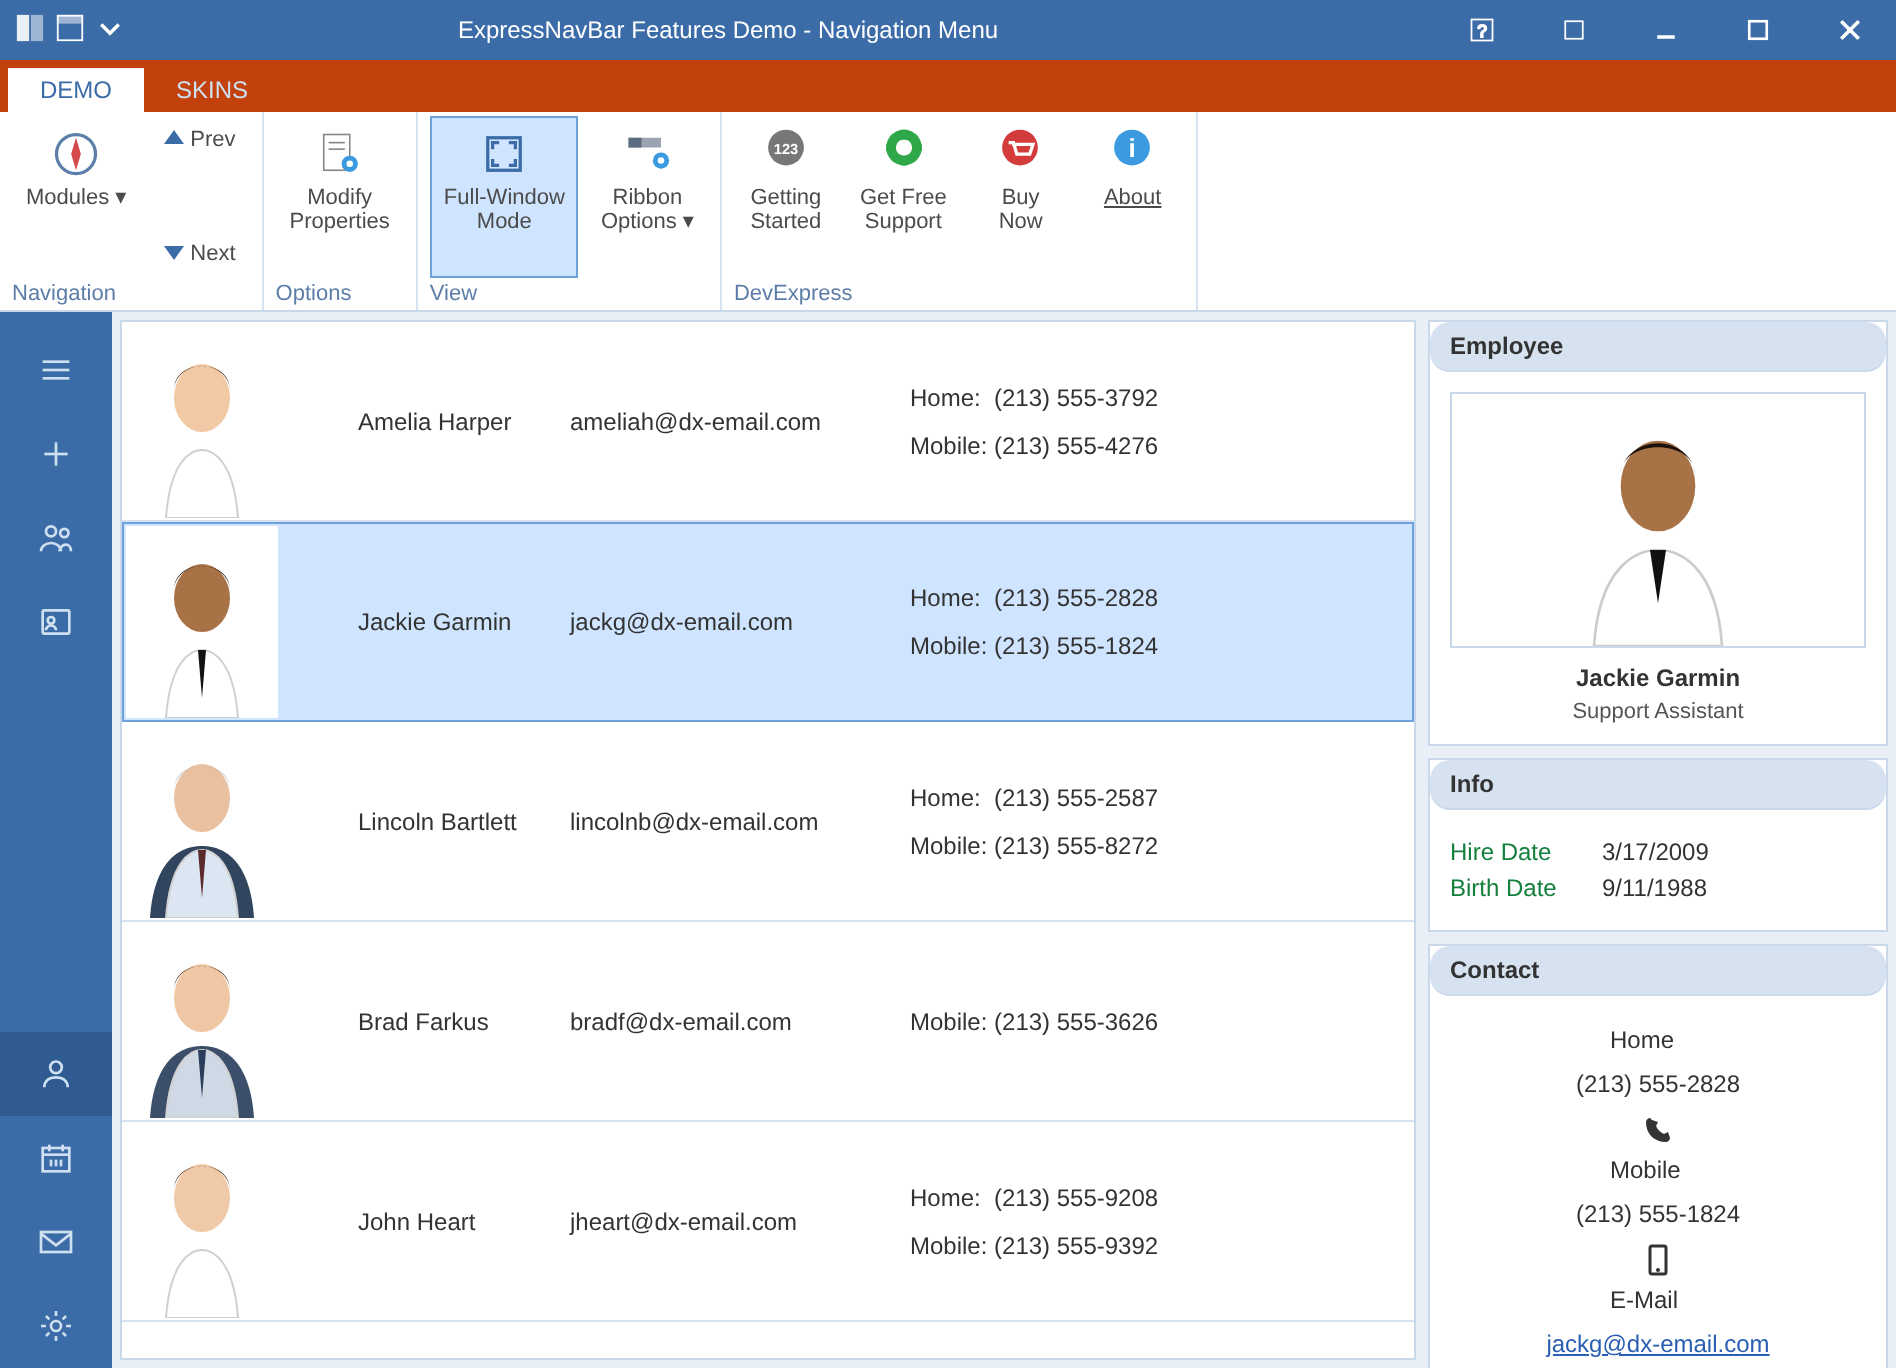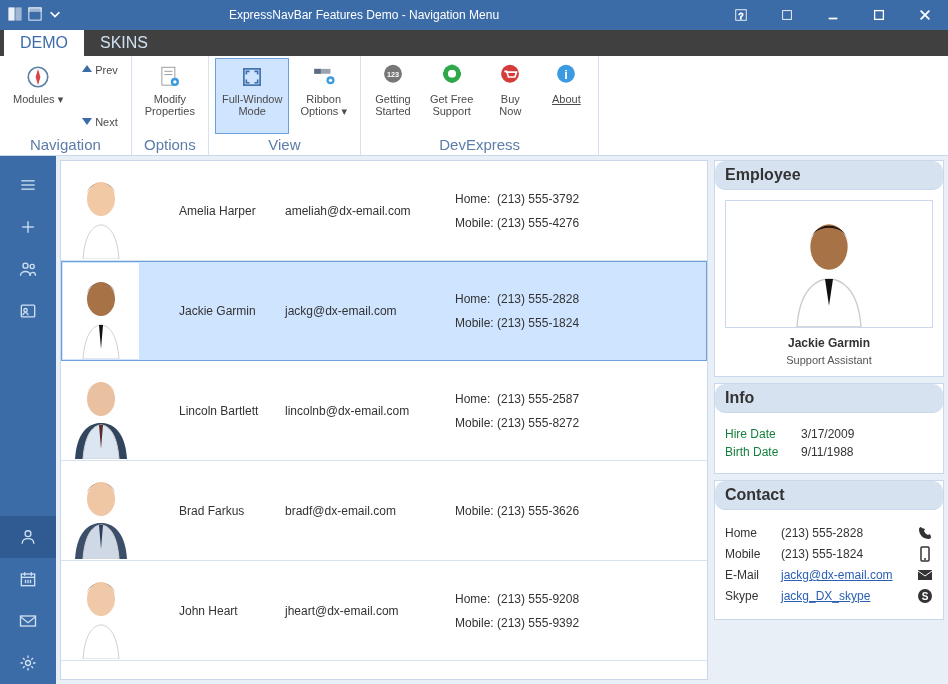--- a/index.html
+++ b/index.html
@@ -14,39 +14,39 @@
   .titlebar .title { flex: 1; text-align: center; padding-right: 60px; }
   .titlebar .win-controls { display: flex; }
   .titlebar .win-btn {
     width: 46px; height: 30px; display: flex; align-items: center; justify-content: center;
     color: #fff; cursor: default;
   }
   .tb-icon { width: 14px; height: 14px; fill: #fff; stroke: #fff; }
 
   
   .tabs {
-    height: 26px; background: #404040; display: flex; align-items: flex-end;
-    padding-left: 4px; font-size: 16px;
+    height: 26px; background: #c2410c; display: flex; align-items: flex-end;
+    padding-left: 4px; font-size: 12px;
   }
   .tab {
     padding: 4px 16px; color: #cfe0f0; cursor: default;
   }
   .tab.active { background: #fff; color: #3c6ca8; }
 
   
   .ribbon {
     height: 100px; background: #fff; border-bottom: 1px solid #c9d8ea;
     display: flex; font-size: 11px; color: #4b4b4b;
   }
   .rgroup {
     display: flex; flex-direction: column; border-right: 1px solid #d7e2f0;
     padding: 2px 6px 0;
   }
   .rgroup .body { flex: 1; display: flex; align-items: stretch; gap: 4px; }
-  .rgroup .caption { text-align: center; font-size: 15px; color: #5c7da7; padding: 2px 0; }
+  .rgroup .caption { font-size: 11px; color: #5c7da7; padding: 2px 0; }
   .rbtn {
     display: flex; flex-direction: column; align-items: center; justify-content: flex-start;
     padding: 4px 6px; min-width: 52px; gap: 2px; cursor: default;
     border: 1px solid transparent;
   }
   .rbtn.selected { background: #cfe4ff; border: 1px solid #6ea0dc; }
   .rbtn .icon { width: 28px; height: 28px; display: flex; align-items: center; justify-content: center; }
   .rbtn .lbl { text-align: center; line-height: 1.1; font-size: 11px; color: #4b4b4b; }
   .rbtn.small { flex-direction: row; min-width: 0; padding: 0 6px; height: 24px; align-items: center; }
   .rbtn.small .lbl { font-size: 11px; }
@@ -92,34 +92,34 @@
   .row .email { width: 170px; }
   .row .phones { flex: 1; display: flex; flex-direction: column; gap: 10px; font-size: 12px; }
   .row .phones span { display: block; }
 
   .details {
     width: 230px; display: flex; flex-direction: column; gap: 6px;
     font-size: 12px; color: #333;
   }
   .panel { background: #fff; border: 1px solid #c9d8ea; }
   .panel-h {
-    background: #d7e2f0; padding: 5px 10px; font-weight: 600; font-size: 16px;
+    background: #d7e2f0; padding: 5px 10px; font-weight: 600; font-size: 12px;
     border-bottom: 1px solid #c9d8ea; color: #333; border-radius: 10px;
   }
   .panel-b { padding: 10px; }
   .emp-photo {
     border: 1px solid #c9d8ea; height: 128px; margin: 0 auto;
     display: flex; align-items: flex-end; justify-content: center; overflow: hidden;
   }
   .emp-name { text-align: center; font-weight: 600; margin-top: 8px; }
   .emp-title { text-align: center; font-size: 11px; margin-top: 4px; color: #555; }
   .info-row { display: flex; gap: 10px; margin: 4px 0; font-size: 12px; }
   .info-row .k { width: 66px; color: #15803d; }
   .contact-row {
-    display: flex; align-items: center; gap: 8px; margin: 5px 0; font-size: 12px;
+    display: flex; align-items: center; gap: 8px; margin: 5px 0; font-size: 12px; flex-direction: column;
   }
   .contact-row .k { width: 48px; }
   .contact-row .v { flex: 1; }
   .contact-row .v a { color: #2a5fb3; text-decoration: underline; }
   .contact-row .ci { width: 16px; height: 16px; }
   .contact-row .ci svg { width: 16px; height: 16px; fill: #333; }
 
   
   .avatar-svg { width: 72px; height: 96px; }
   .avatar-svg.big { width: 110px; height: 128px; }

